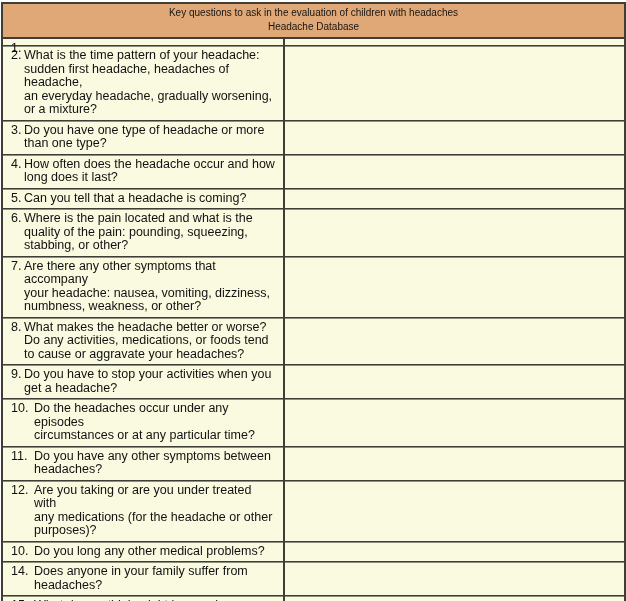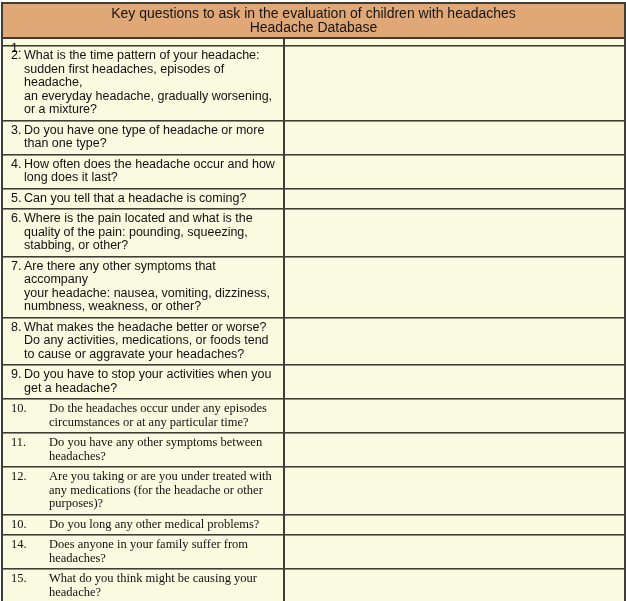--- a/index.html
+++ b/index.html
@@ -17,21 +17,21 @@
     padding: 2px 0 0 1px;
   }
   .table {
     width: 621px;
     border: 2px solid var(--border, #3E3E36);
     background: var(--body-bg, #FAFAE1);
   }
   .thead {
     background: var(--header-bg, #E0A876);
     text-align: center;
-    font-size: 14px;
+    font-size: 10px;
     line-height: 14px;
     padding: 2px 4px 3px 4px;
     color: #151515;
   }
   .rows {
     border-top: 2px solid var(--border, #3E3E36);
   }
   .row {
     display: flex;
     align-items: stretch;
@@ -46,21 +46,21 @@
     box-sizing: border-box;
     font-size: 12.5px;
     line-height: 13.5px;
   }
   .cell.q {
     width: 280px;
     flex: 0 0 280px;
     position: relative;
     padding: 3px 6px 3px 21px;
   }
-  .cell.q.double { padding-left: 46px; font-family: Liberation Serif, serif; }
+  .cell.q.double { padding-left: 31px; }
   .cell.q .num {
     position: absolute;
     left: 8px;
     top: 3px;
   }
   .cell.q .qtext {
     display: block;
     white-space: pre-line;
   }
   .cell.a {
@@ -81,21 +81,21 @@
         <div class="row">
           <div class="cell q single">
             <span class="num">1.</span>
           </div>
           <div class="cell a"></div>
         </div>
         <div class="row">
           <div class="cell q single">
             <span class="num">2.</span>
             <span class="qtext">What is the time pattern of your headache:
-sudden first headaches, episodes of headache,
+sudden first headache, headaches of headache,
 an everyday headache, gradually worsening,
 or a mixture?</span>
           </div>
           <div class="cell a"></div>
         </div>
         <div class="row">
           <div class="cell q single">
             <span class="num">3.</span>
             <span class="qtext">Do you have one type of headache or more
 than one type?</span>

